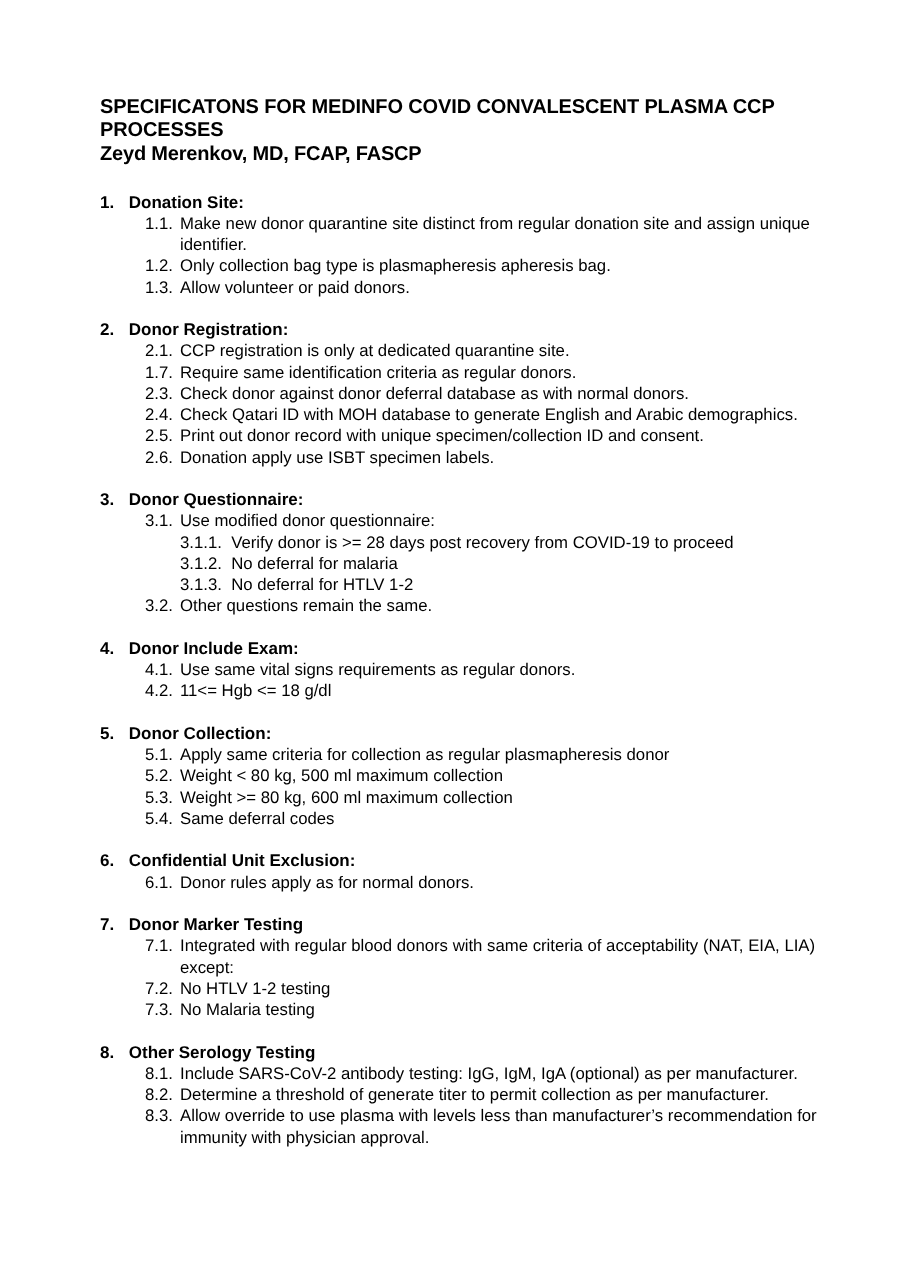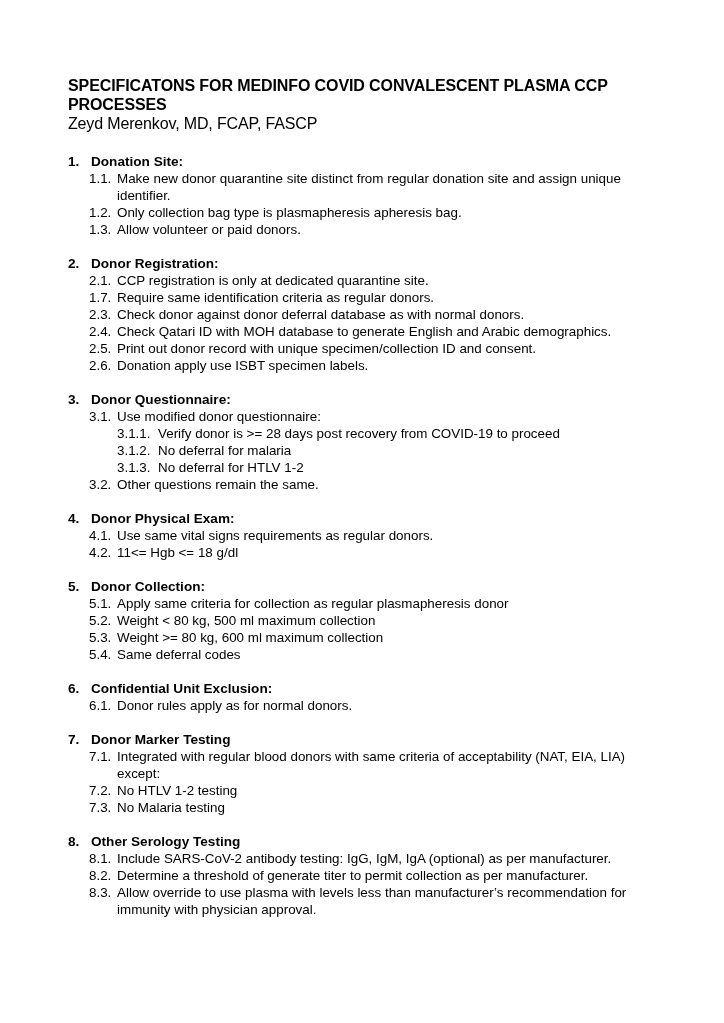--- a/index.html
+++ b/index.html
@@ -1,27 +1,27 @@
 <!DOCTYPE html>
 <html><head>
   <meta charset="utf-8">
   <style>
     html, body { margin: 0; padding: 0; background: #ffffff; }
     body { width: 724px; height: 1023px; position: relative; overflow: hidden; }
     .page {
-      position: absolute; left: 68px; top: 76px; width: 600px;
+      position: absolute; left: 80px; top: 76px; width: 600px;
       font-family: "Liberation Sans", sans-serif; color: #000; font-size: 13.4px;
     }
     .title { font-weight: bold; font-size: 16px; line-height: 19px; margin: 0; letter-spacing: -0.1px; }
-    .author, .affil { font-weight: normal; font-size: 16px; line-height: 19px; margin: 0; letter-spacing: -0.15px; }
+    .author, .affil { font-weight: bold; font-size: 16px; line-height: 19px; margin: 0; letter-spacing: -0.15px; }
     .sections { margin-top: 20px; }
     .section { margin-bottom: 17px; }
     .sec-head { font-weight: bold; font-size: 13.6px; line-height: 17px; display: flex; }
     .sec-num { width: 23px; flex: none; }
-    .items { margin-left: 21px; }
+    .items { margin-left: 36px; }
     .item { display: flex; line-height: 17px; }
     .item-num { width: 28px; flex: none; }
     .item-text { flex: 1; }
     .sub { margin-left: 28px; }
     .sub .item-num { width: 41px; }
   </style>
 </head>
 <body>
 
 <div class="page">
@@ -106,21 +106,21 @@
           </div>
           <div class="item">
             <span class="item-num">3.2.</span>
             <span class="item-text">Other questions remain the same.</span>
           </div>
         </div>
       </div>
       <div class="section">
         <div class="sec-head">
           <span class="sec-num">4.</span>
-          <span>Donor Physical Exam:</span>
+          <span>Donor Include Exam:</span>
         </div>
         <div class="items">
           <div class="item">
             <span class="item-num">4.1.</span>
             <span class="item-text">Use same vital signs requirements as regular donors.</span>
           </div>
           <div class="item">
             <span class="item-num">4.2.</span>
             <span class="item-text">11&lt;= Hgb &lt;= 18 g/dl</span>
           </div>

